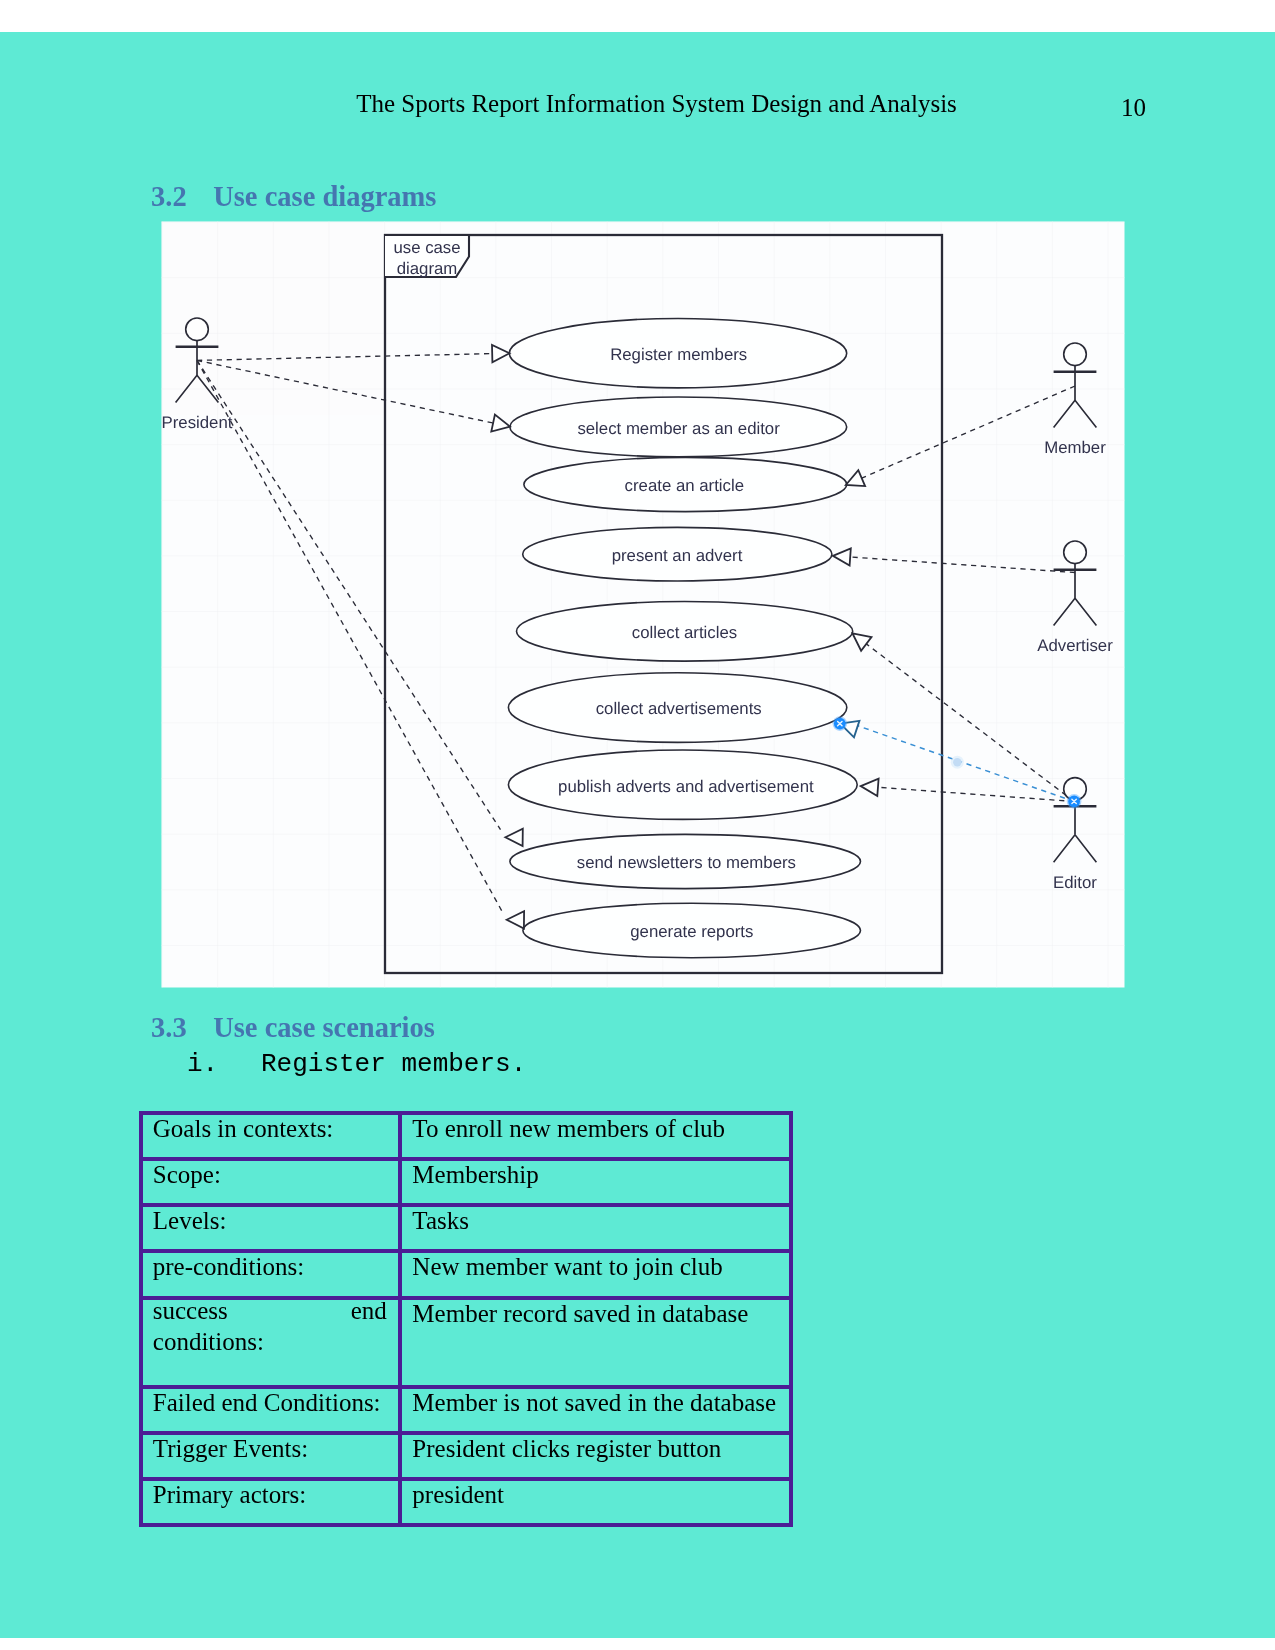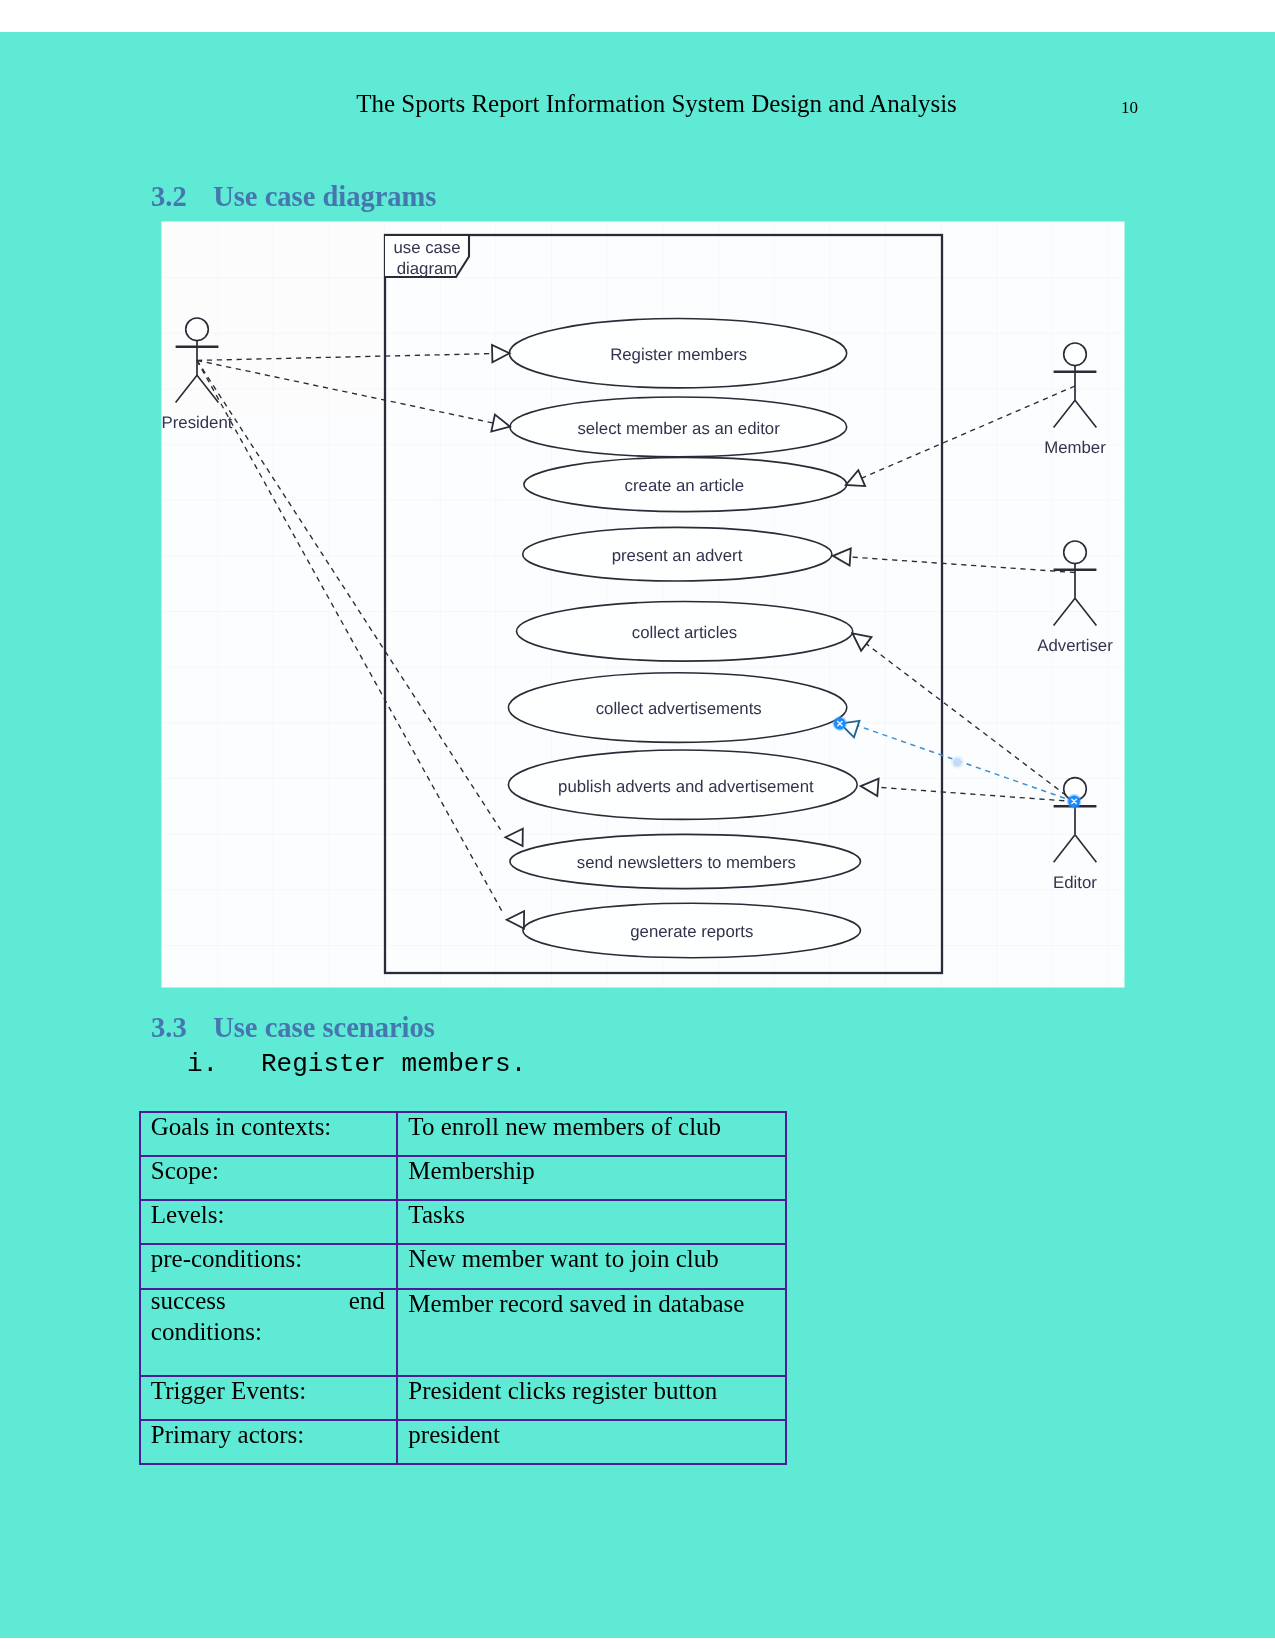--- a/index.html
+++ b/index.html
@@ -4,33 +4,33 @@
 <title>Use case diagrams</title>
 <style>
   html,body{margin:0;padding:0;background:#ffffff;}
   body{width:1275px;height:1650px;position:relative;overflow:hidden;
        font-family:"Liberation Serif",serif;color:#000;-webkit-font-smoothing:antialiased;}
   .page{position:absolute;left:0;top:0;width:1275px;height:1606px;background:#5eead4;margin-top:32px;}
 
   .doc-header{position:absolute;top:59px;left:19px;width:1275px;text-align:center;
        font-family:"Liberation Serif",serif;font-size:25px;line-height:25px;color:#000;}
   .page-number{position:absolute;top:63.5px;left:1121px;
-       font-family:"Liberation Serif",serif;font-size:17px;line-height:23.4px;color:#000;}
+       font-family:"Liberation Serif",serif;font-size:25px;line-height:23.4px;color:#000;}
 
   .sec-head{position:absolute;left:151px;font-family:Liberation Serif, serif;
        font-weight:bold;font-size:28.5px;line-height:28.5px;color:#4576b0;white-space:nowrap;}
   .sec-head .num{display:inline-block;width:62.2px;}
 
   .list-item{position:absolute;font-family:Liberation Mono, monospace;font-size:26px;
        line-height:26px;color:#000;white-space:nowrap;}
   .list-item .marker{display:inline-block;width:74px;}
 
   table.uc-table{position:absolute;left:138.6px;top:1079.2px;border-collapse:collapse;
        font-family:"Liberation Serif",serif;font-size:25px;color:#000;table-layout:fixed;}
-  table.uc-table td{border:2px solid #4c1d95;padding:0 11.4px 0 10.2px;vertical-align:top;
+  table.uc-table td{border:4px solid #4c1d95;padding:0 11.4px 0 10.2px;vertical-align:top;
        line-height:28.6px;height:42.1px;white-space:nowrap;}
   table.uc-table td.k{width:234.0px;}
   table.uc-table td.v{width:364.8px;font-family:Liberation Serif, serif;}
   td.k.spread{text-align:justify;text-align-last:justify;white-space:normal;}
   tr.tall td{height:85px;overflow:hidden;}
   tr.tall td.k{line-height:31px;padding-top:0;}
   tr.tall td.k > span{display:block;position:relative;top:-4.6px;height:80px;}
 
   .diagram-wrap{position:absolute;left:0;top:0;}
   svg text{-webkit-font-smoothing:antialiased;text-rendering:geometricPrecision;}
@@ -178,20 +178,24 @@
           <td class="k">pre-conditions:</td>
           <td class="v">New member want to join club</td>
         </tr>
         <tr class="tall">
           <td class="k spread">
             <span>success end conditions:</span>
           </td>
           <td class="v">Member record saved in database</td>
         </tr>
         <tr>
+          <td class="k">Failed end Conditions:</td>
+          <td class="v">Member is not saved in the database</td>
+        </tr>
+        <tr>
           <td class="k">Trigger Events:</td>
           <td class="v">President clicks register button</td>
         </tr>
         <tr>
           <td class="k">Primary actors:</td>
           <td class="v">president</td>
         </tr>
       </tbody>
   </table>
 

